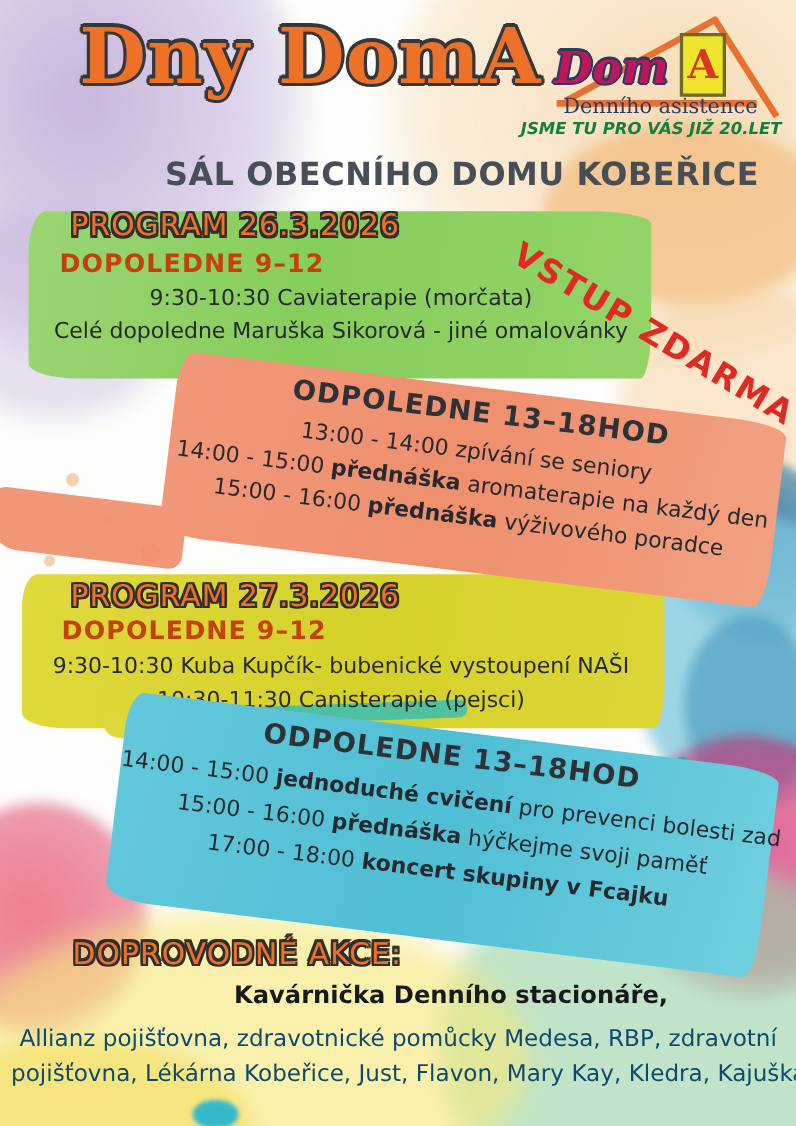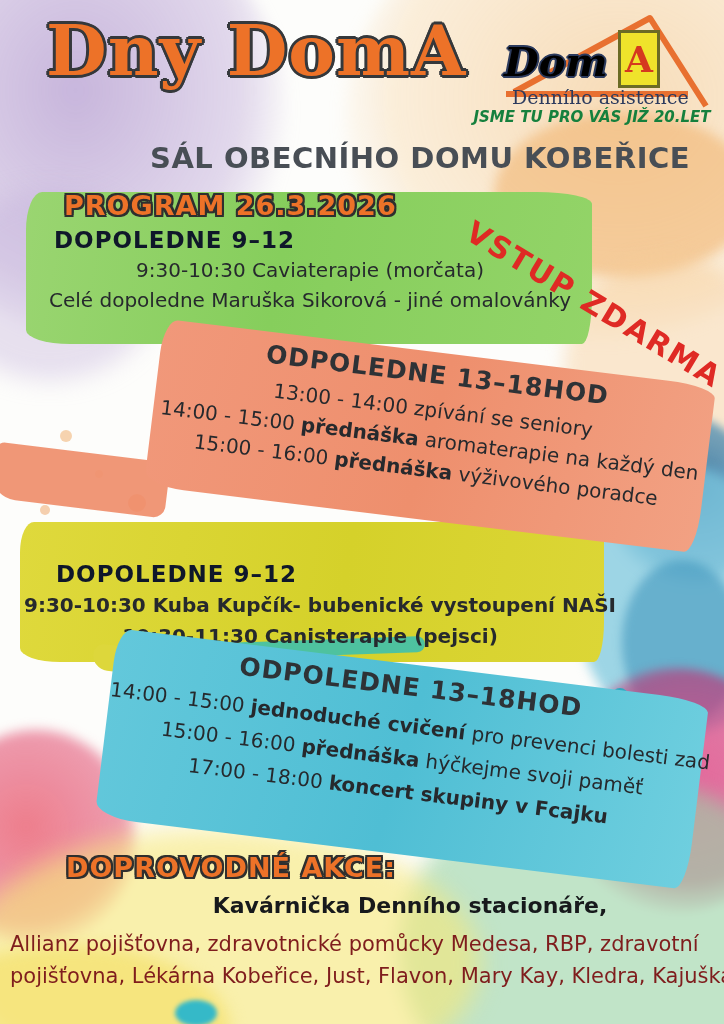--- a/index.html
+++ b/index.html
@@ -45,60 +45,60 @@
   .teal-streak { left:135px; top:641px; width:290px; height:16px; transform:rotate(-2deg);
      background:#36c0b4; opacity:.85; border-radius:10px; }
   .yellow-streak { left:92px; top:660px; width:280px; height:26px; transform:rotate(7deg);
      background:#ddd73b; border-radius:12px 20px 10px 18px; }
   .paint-blue { left:104px; top:664px; width:596px; height:190px; transform:rotate(7deg);
      background:linear-gradient(100deg,#63c8db,#4fbed4 50%,#6fcfdf);
      border-radius:14px 50px 12px 42px / 34px 12px 46px 16px; }
 
   
   .abs { position:absolute; }
-  .outl-orange { color:#ed7228; font-weight:bold; letter-spacing:1px;
+  .outl-orange { color:#ed7228; font-weight:normal; letter-spacing:1px;
      text-shadow:2px 0 #2f2f2f,-2px 0 #2f2f2f,0 2px #2f2f2f,0 -2px #2f2f2f,
                  2px 2px #2f2f2f,-2px 2px #2f2f2f,2px -2px #2f2f2f,-2px -2px #2f2f2f;padding-left:28px; }
-  .title { left:46px; top:12px; font-family:"DejaVu Serif", serif; font-weight:bold;
+  .title { left:72px; top:12px; font-family:"DejaVu Serif", serif; font-weight:bold;
      font-size:70px; line-height:1.1; color:#ed7228; letter-spacing:1px; white-space:nowrap;
      text-shadow:3px 0 #35383b,-3px 0 #35383b,0 3px #35383b,0 -3px #35383b,
                  2px 2px #35383b,-2px 2px #35383b,2px -2px #35383b,-2px -2px #35383b; }
   .daterange { left:70px; top:86px; font-size:43px; font-weight:bold; color:#3f4449; white-space:nowrap; }
   .venue { left:150px; top:141px; width:540px; text-align:left; font-size:29px; font-weight:bold;
      color:#484e55; letter-spacing:.5px; white-space:nowrap; }
 
   .logo { left:498px; top:12px; width:214px; height:100px; }
   .logo svg { position:absolute; left:0; top:0; }
   .logo-dom { position:absolute; left:6px; top:26px; font-family:"DejaVu Serif", serif;
-     font-style:italic; font-weight:bold; font-size:40px; color:#000000;
+     font-style:italic; font-weight:bold; font-size:40px; color:#be185d;
      text-shadow:2px 0 #2c3b5e,-2px 0 #2c3b5e,0 2px #2c3b5e,0 -2px #2c3b5e,
                  1px 1px #2c3b5e,-1px 1px #2c3b5e,1px -1px #2c3b5e,-1px -1px #2c3b5e; }
   .logo-a-box { position:absolute; left:120px; top:18px; width:42px; height:58px;
      background:#efe32b; border:3px solid #6b6b25; display:flex; align-items:center; justify-content:center; }
   .logo-a-box span { font-family:"DejaVu Serif", serif; font-weight:bold; font-size:36px; color:#d5391f; }
   .logo-sub { position:absolute; left:14px; top:74px; font-family:"DejaVu Serif", serif;
      font-size:19px; color:#2c3b5e; white-space:nowrap; }
   .tagline { left:472px; top:108px; width:240px; text-align:center; font-size:15px;
      font-weight:bold; font-style:italic; color:#15803d; white-space:nowrap; }
 
   .sec-head { font-size:27px; white-space:nowrap; }
-  .sub-head { font-size:23px; font-weight:bold; color:#0f172a; letter-spacing:1px; white-space:nowrap; }
+  .sub-head { font-size:23px; font-weight:bold; color:#c2410c; letter-spacing:1px; white-space:nowrap; }
   .after-head { font-size:25px; font-weight:bold; color:#2e3236; letter-spacing:1px; text-align:center; }
   .sched { font-size:20px; color:#26292d; line-height:30px; text-align:center; }
   .sched div { white-space:nowrap; }
   .sched b { font-weight:bold; }
 
   .vstup { left:478px; top:214px; transform:rotate(31deg); transform-origin:0 0;
      font-size:30px; font-weight:bold; letter-spacing:2px; color:#df2a24; white-space:nowrap; }
 
   .foot-head { left:38px; top:852px; font-size:27px; }
   .foot-high { left:100px; top:893px; width:620px; text-align:center; font-size:22px;
      font-weight:bold; color:#17191c; white-space:nowrap; }
-  .partners { left:10px; top:928px; width:704px; font-size:21px;
-     color:#7f1d1d; line-height:32px; }
+  .partners { left:10px; top:928px; width:704px; text-align:center; font-size:21px;
+     color:#0c4a6e; line-height:32px; }
   .partners div { white-space:nowrap; }
 </style>
 </head>
 <body>
 
 <div id="poster">
 
   <div class="blob b-purple"></div>
   <div class="blob b-purple2"></div>
   <div class="blob b-peach"></div>
@@ -156,22 +156,23 @@
 
   <div class="paint paint-salmon">
     <div class="after-head" style="margin-top:8px;">ODPOLEDNE 13–18HOD</div>
     <div class="sched" style="margin-top:6px;">
       <div><span>13:00 - 14:00</span> <b></b> <span>zpívání se seniory</span></div>
       <div><span>14:00 - 15:00</span> <b>přednáška</b> <span>aromaterapie na každý den</span></div>
       <div><span>15:00 - 16:00</span> <b>přednáška</b> <span>výživového poradce</span></div>
     </div>
   </div>
 
+  <div class="abs sec-head outl-orange" style="left:36px;top:527px;">PROGRAM 27.3.2026</div>
   <div class="abs sub-head" style="left:56px;top:561px;">DOPOLEDNE 9–12</div>
-  <div class="abs sched" style="left:24px;top:590px;width:572px;line-height:31px;font-weight:bold;">
+  <div class="abs sched" style="left:24px;top:590px;width:572px;line-height:31px;">
     <div>9:30-10:30 Kuba Kupčík- bubenické vystoupení NAŠI</div>
     <div>10:30-11:30 Canisterapie (pejsci)</div>
   </div>
 
   <div class="paint paint-blue">
     <div class="after-head" style="margin-top:8px;">ODPOLEDNE 13–18HOD</div>
     <div class="sched" style="margin-top:8px;line-height:33px;">
       <div><span>14:00 - 15:00</span> <b>jednoduché cvičení</b> <span>pro prevenci bolesti zad</span></div>
       <div><span>15:00 - 16:00</span> <b>přednáška</b> <span>hýčkejme svoji paměť</span></div>
       <div><span>17:00 - 18:00</span> <b>koncert skupiny v Fcajku</b> <span></span></div>

